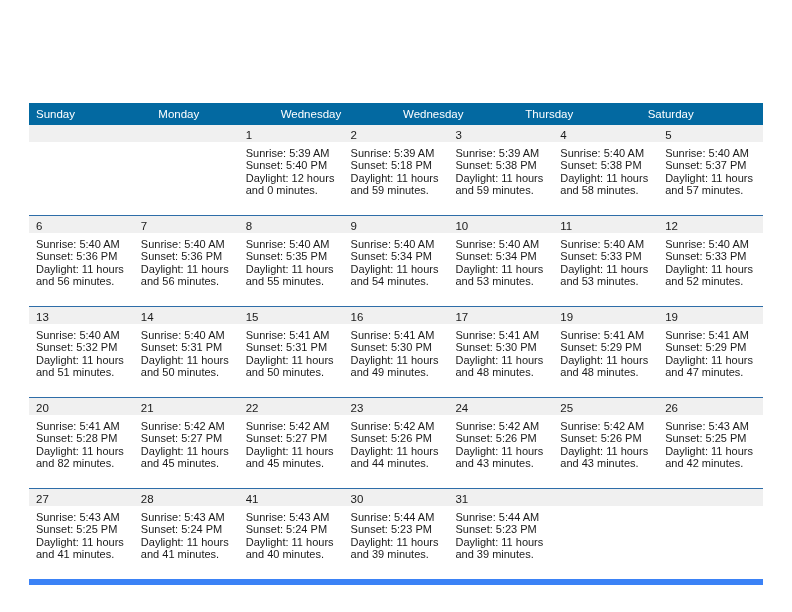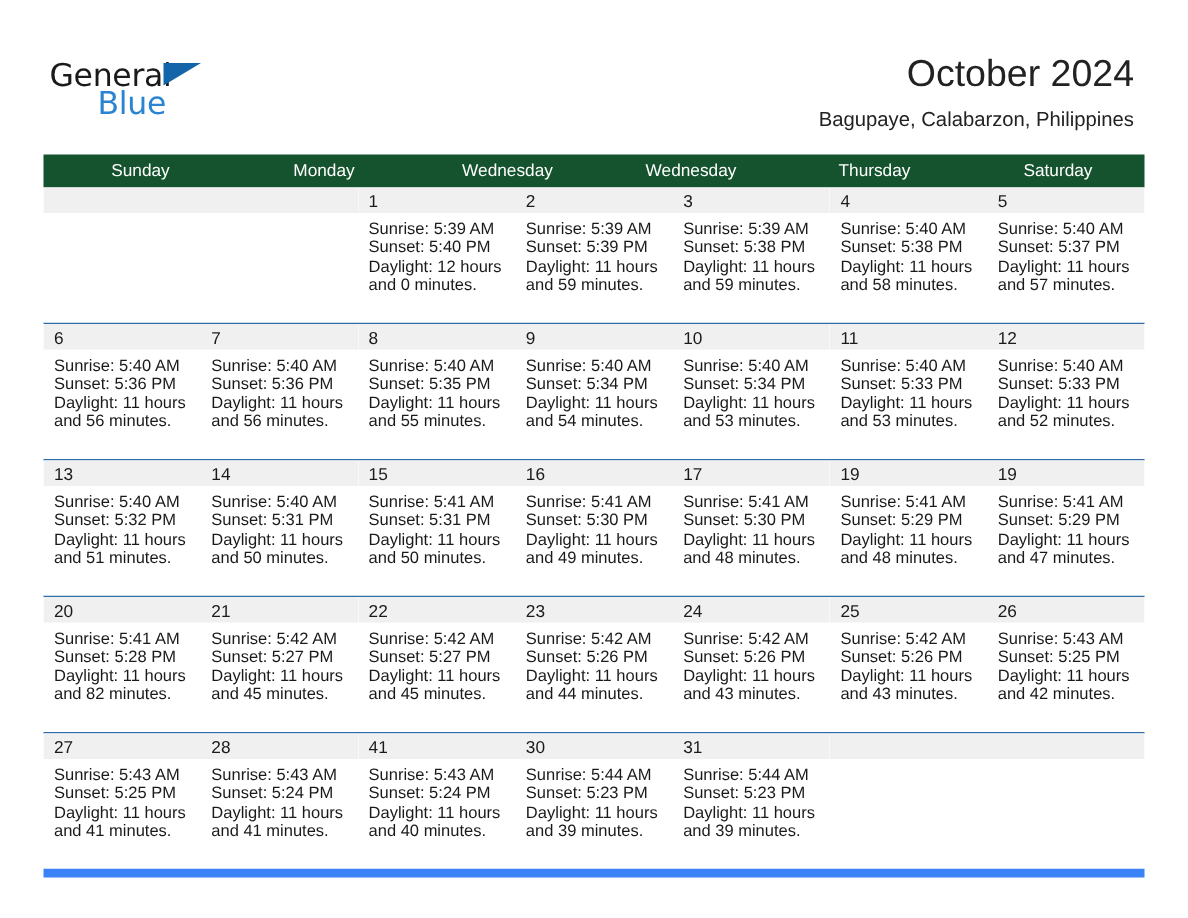--- a/index.html
+++ b/index.html
@@ -88,23 +88,22 @@
   
   .calendar {
     position: absolute;
     left: 29px;
     top: 103px;
     width: 734px;
   }
   .weekday-row {
     display: flex;
     width: 100%;
-    background: #14532d;
+    background: #0369a1;
     height: 22px;
-    text-align: center;
   }
   .weekday {
     flex: 1 1 0;
     color: #ffffff;
     font-size: 11.5px;
     line-height: 22px;
     padding-left: 7px;
     box-sizing: border-box;
     white-space: nowrap;
     overflow: hidden;
@@ -148,34 +147,20 @@
   }
   .day-info div {
     white-space: nowrap;
   }
 </style>
 </head>
 <body>
 
 <div class="page">
 
-  <div class="header">
-
-    <div class="logo">
-      <span class="logo-general">General</span>
-      <span class="logo-triangle"></span>
-      <span class="logo-blue">Blue</span>
-    </div>
-
-    <div class="title-block">
-      <div class="cal-title">October 2024</div>
-      <div class="cal-subtitle">Bagupaye, Calabarzon, Philippines</div>
-    </div>
-
-  </div>
 
   <div class="calendar">
 
     <div class="weekday-row">
       <div class="weekday">Sunday</div>
       <div class="weekday">Monday</div>
       <div class="weekday">Wednesday</div>
       <div class="weekday">Wednesday</div>
       <div class="weekday">Thursday</div>
       <div class="weekday">Saturday</div>
@@ -195,21 +180,21 @@
               <div>Sunrise: 5:39 AM</div>
               <div>Sunset: 5:40 PM</div>
               <div>Daylight: 12 hours</div>
               <div>and 0 minutes.</div>
             </div>
           </div>
           <div class="day-cell">
             <div class="day-number-band"><span class="day-number">2</span></div>
             <div class="day-info">
               <div>Sunrise: 5:39 AM</div>
-              <div>Sunset: 5:39 PM</div>
+              <div>Sunset: 5:18 PM</div>
               <div>Daylight: 11 hours</div>
               <div>and 59 minutes.</div>
             </div>
           </div>
           <div class="day-cell">
             <div class="day-number-band"><span class="day-number">3</span></div>
             <div class="day-info">
               <div>Sunrise: 5:39 AM</div>
               <div>Sunset: 5:38 PM</div>
               <div>Daylight: 11 hours</div>

